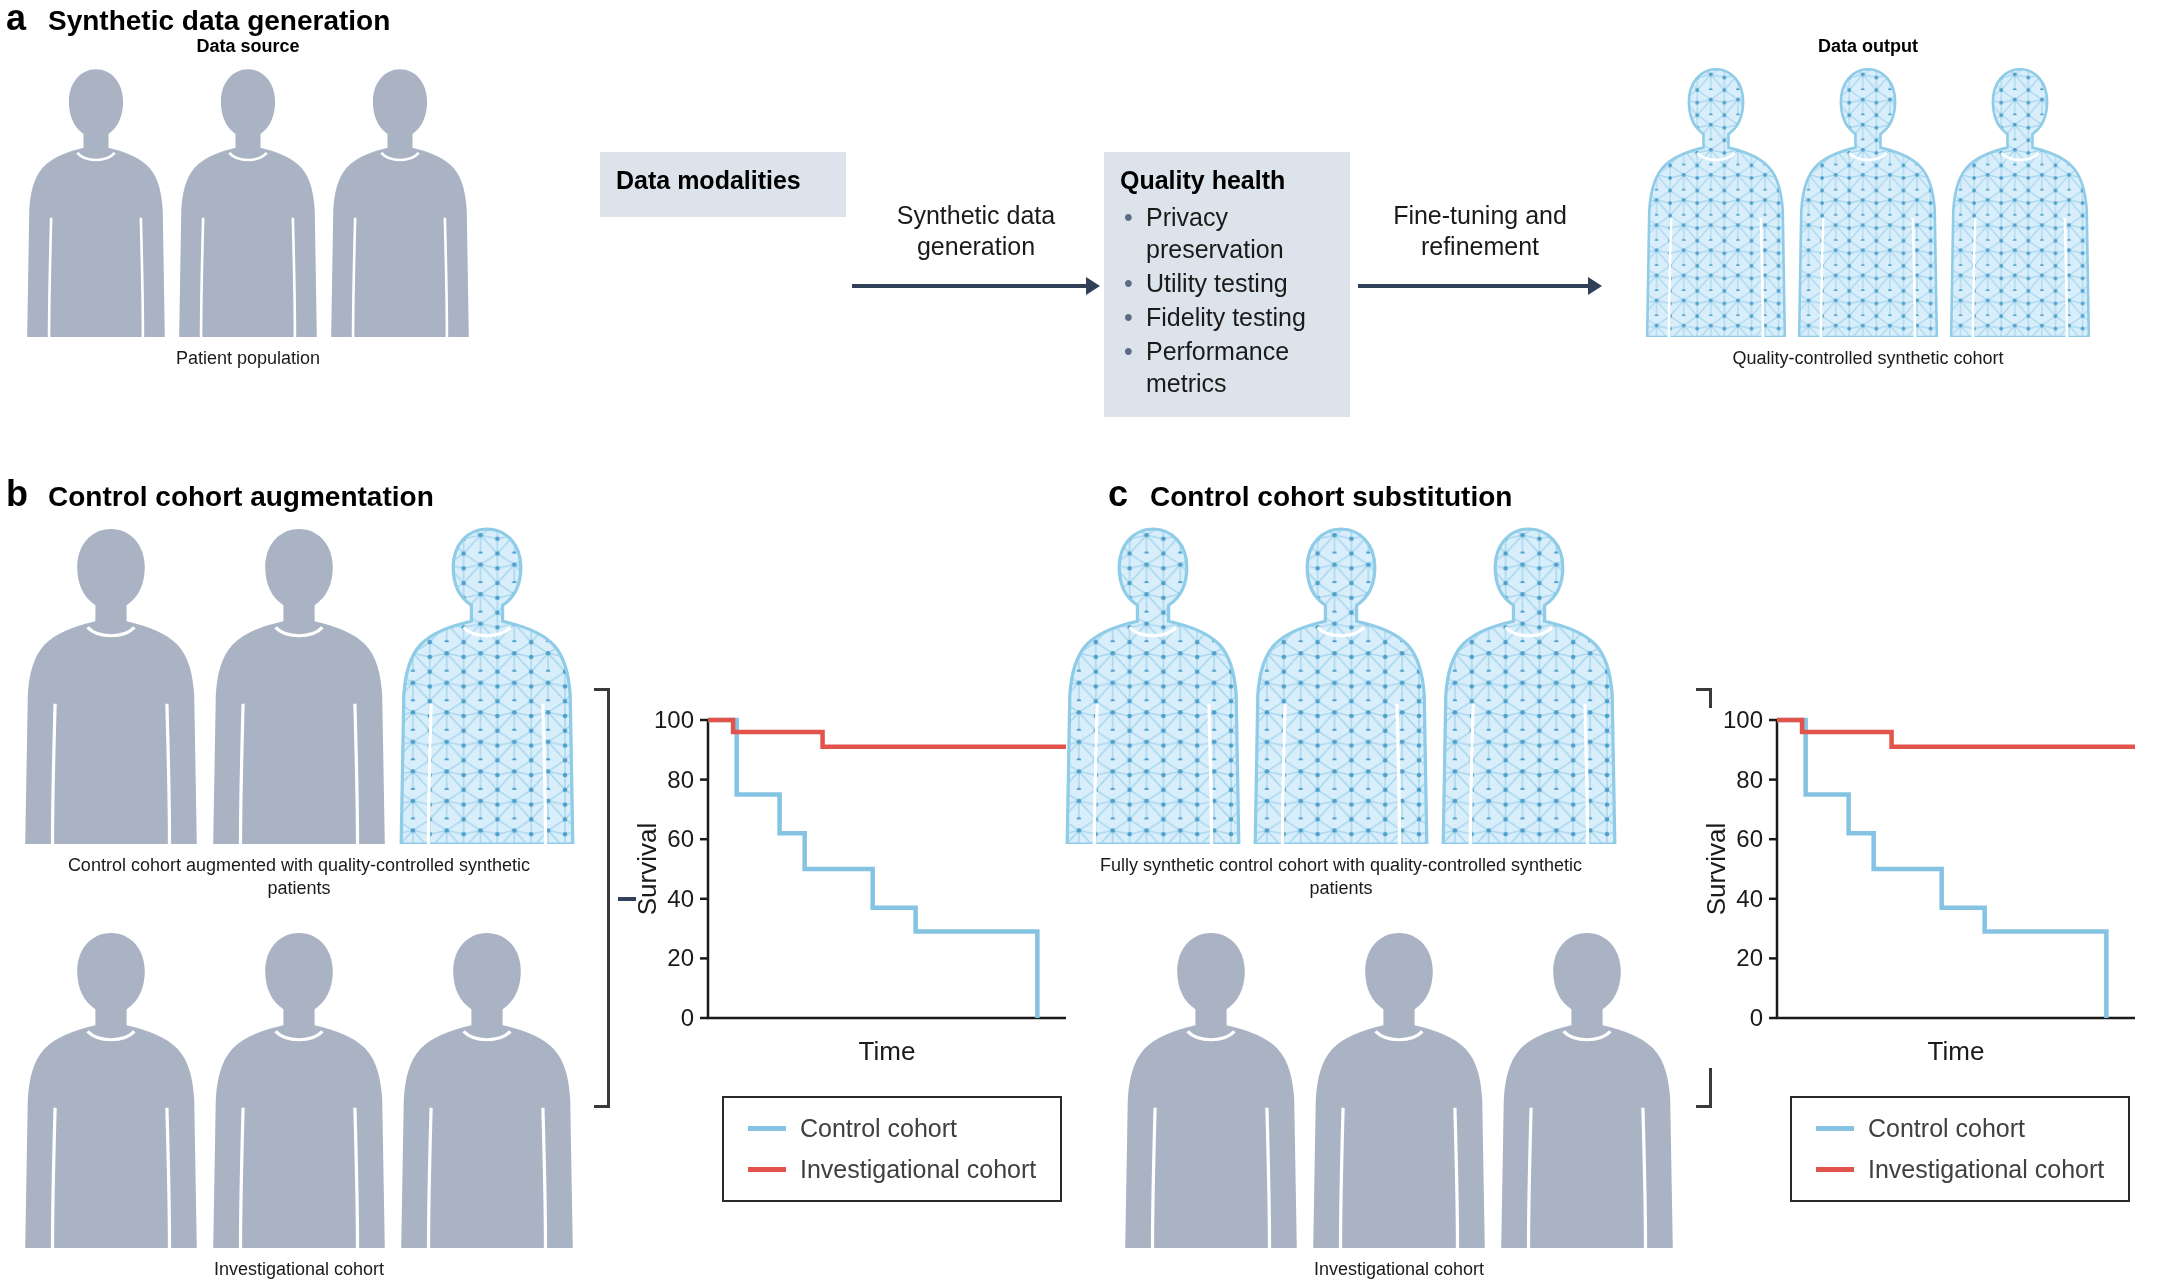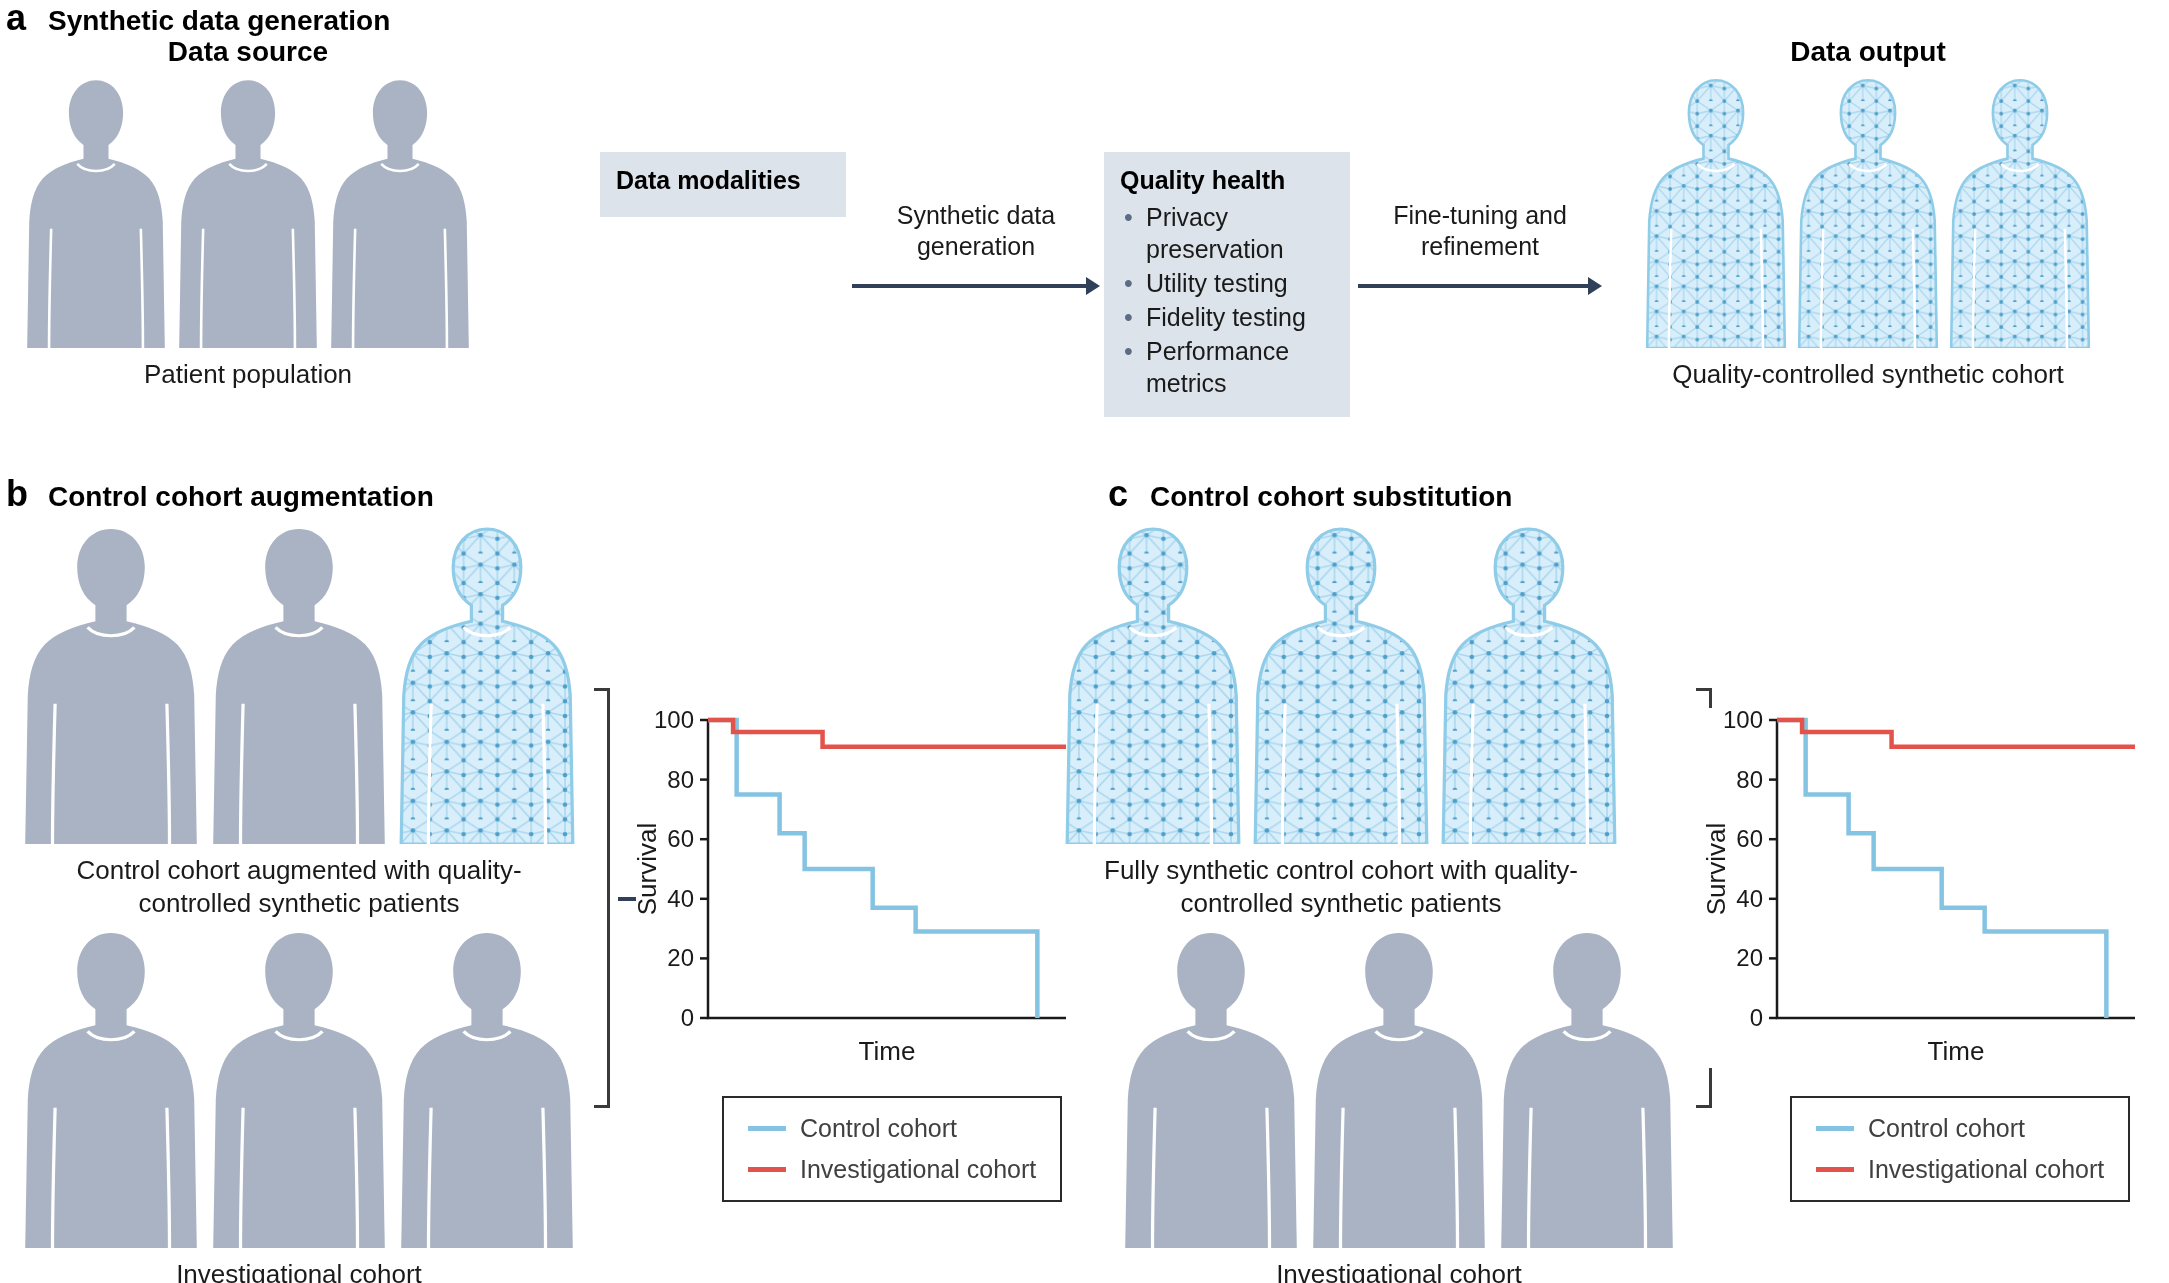--- a/index.html
+++ b/index.html
@@ -4,22 +4,22 @@
 <style>
   html,body{margin:0;padding:0;background:#fff;}
   .canvas{position:relative;width:2169px;height:1283px;background:#fff;
           font-family:"Liberation Sans",sans-serif;color:#111;overflow:hidden;}
   .panel{position:absolute;inset:0;}
 
   .panel-letter{position:absolute;font-size:36px;font-weight:700;line-height:1;color:#000;}
   .panel-title{position:absolute;font-size:28px;font-weight:700;line-height:1;color:#000;}
 
   .group{position:absolute;text-align:center;}
-  .group-title{font-size:28px;font-weight:700;color:#000;margin-bottom:8px;}
-  .caption{font-size:26px;color:#1a1a1a;line-height:1.25;margin-top:10px;}
+  .group-title{font-size:18px;font-weight:700;color:#000;margin-bottom:8px;}
+  .caption{font-size:18px;color:#1a1a1a;line-height:1.25;margin-top:10px;}
 
   .persons-row{display:flex;justify-content:center;align-items:flex-end;gap:6px;}
   .person{display:block;}
   .person-sm{width:146px;height:272px;}
   .person-lg{width:182px;height:320px;}
   .person-solid{fill:var(--silhouette-gray,#a9b3c3);}
 
   .info-box{position:absolute;background:var(--box-bg,#dde3eb);padding:14px 16px 16px 16px;
             box-sizing:border-box;text-align:left;}
   .box-title{font-size:25px;font-weight:700;color:#000;margin-bottom:6px;}

